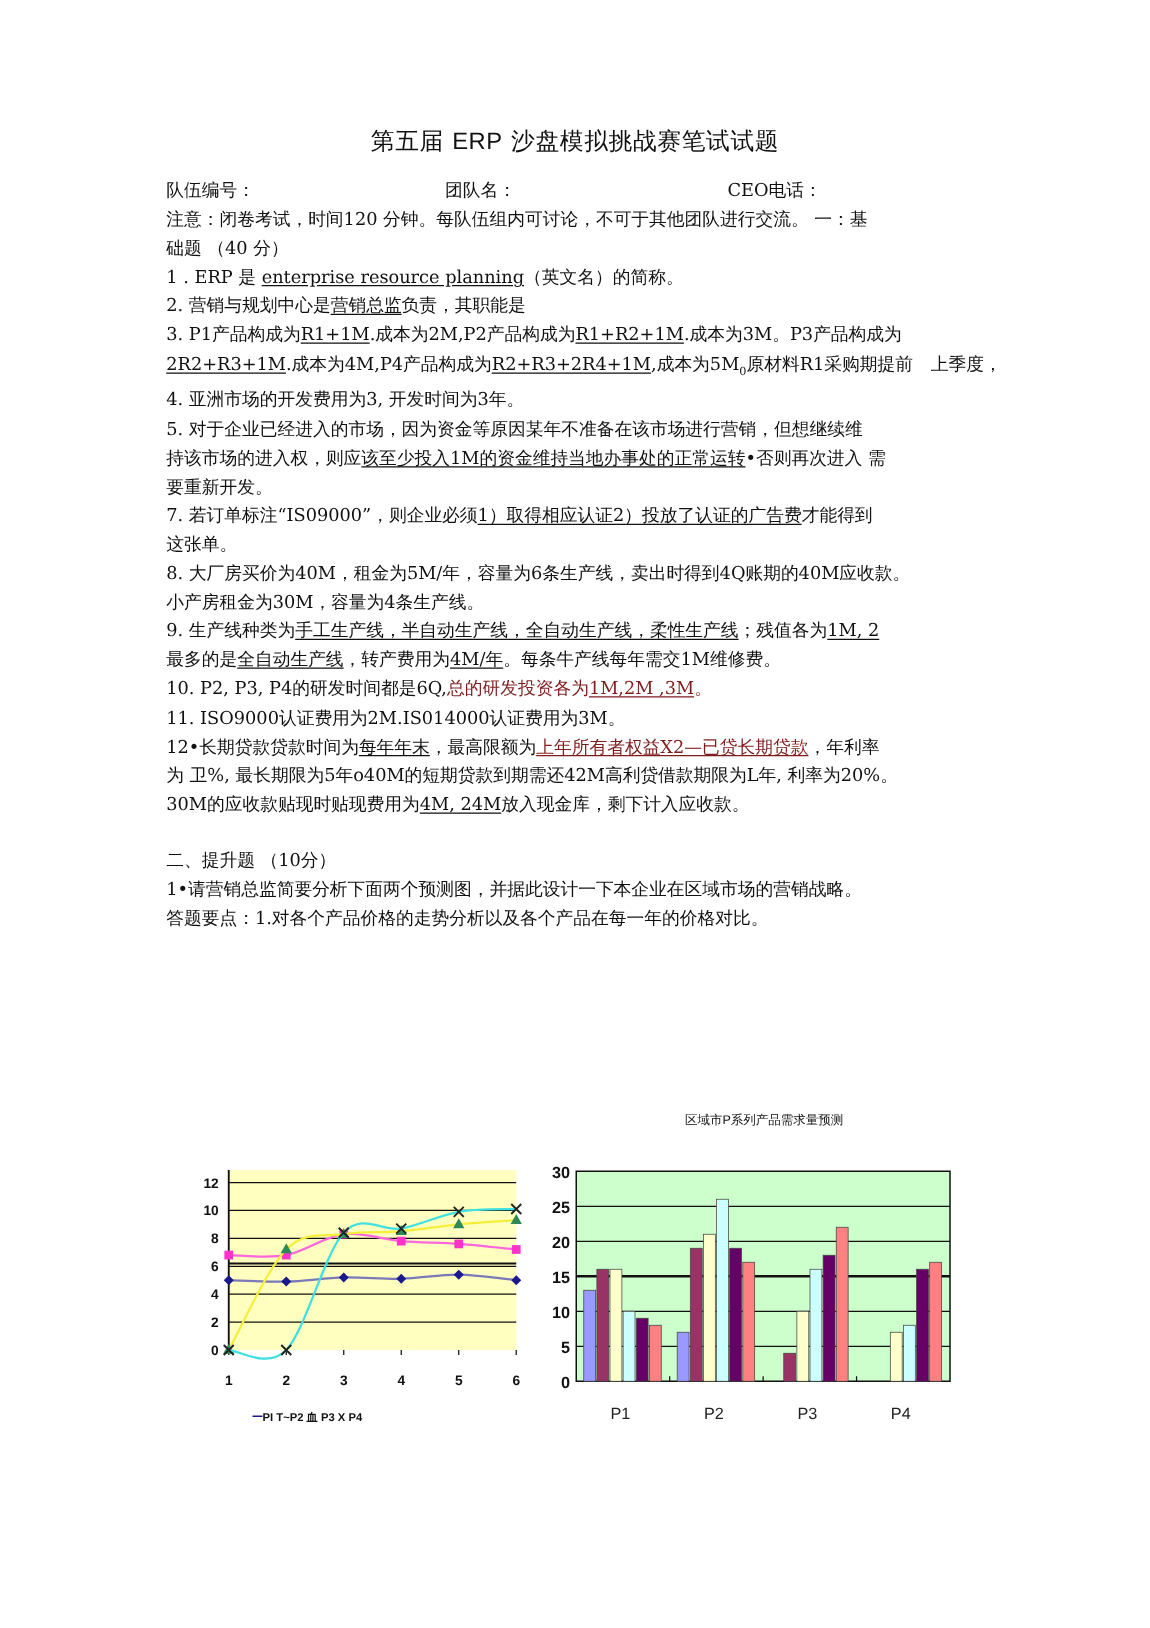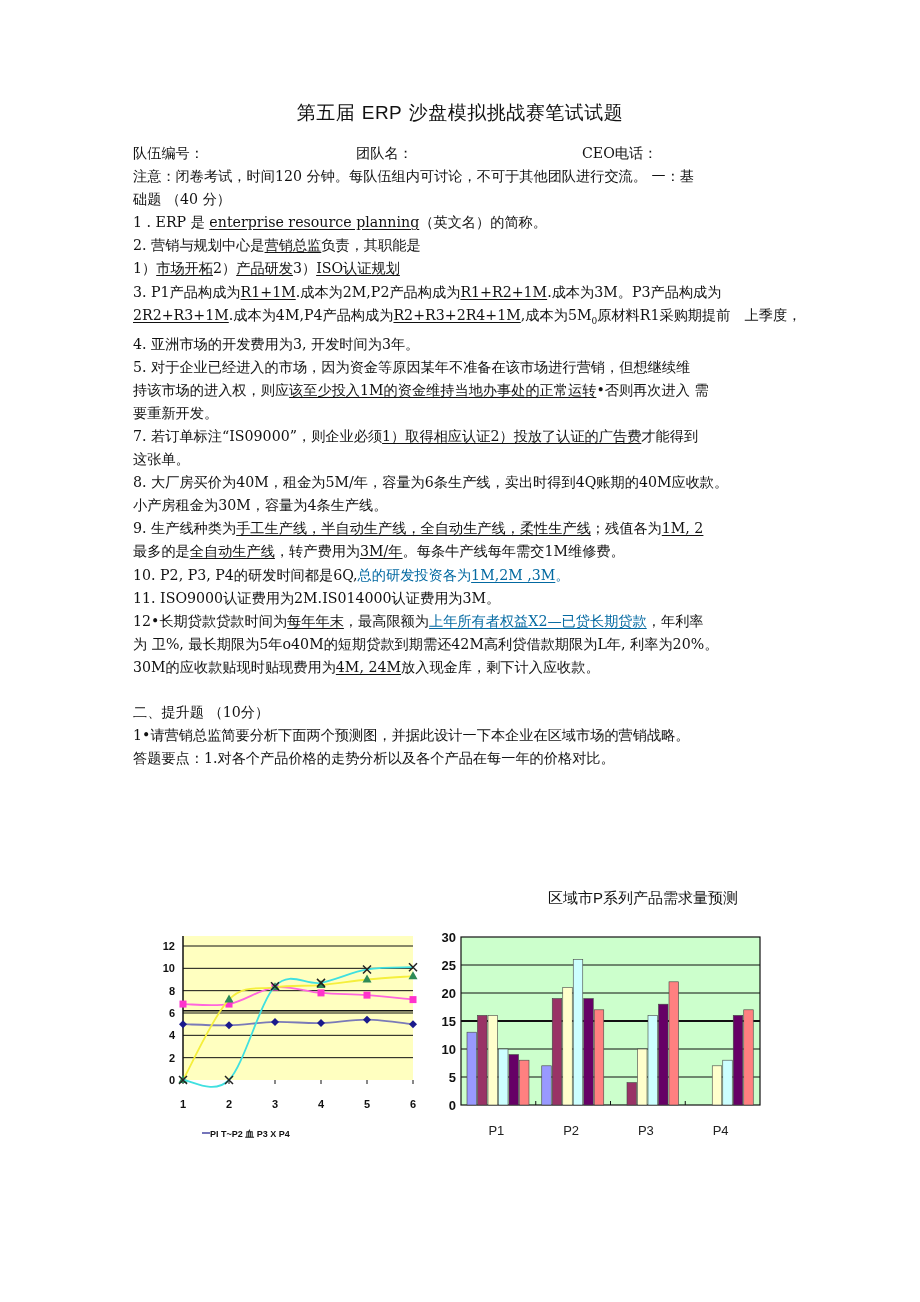--- a/index.html
+++ b/index.html
@@ -5,21 +5,21 @@
   html, body { margin: 0; padding: 0; background: #ffffff; }
   body { width: 920px; height: 1302px; position: relative; overflow: hidden;
          font-family: "DejaVu Serif", "Liberation Serif", serif; color: #111; }
   .page { position: absolute; left: 0; top: 0; width: 920px; height: 1302px; }
   .title { position: absolute; top: 100px; left: 0; width: 920px; text-align: center;
            font-size: 19px; letter-spacing: 0.5px; }
   .title .latin { font-family: "Liberation Sans", sans-serif; }
   .body-text { position: absolute; left: 133px; width: 680px; font-size: 14.2px; line-height: 23.1px; }
   .body-text p { margin: 0; }
   .u { text-decoration: underline; text-underline-offset: 2px; }
-  .red { color: #0369a1; margin-top: 48px; }
+  .red { color: #7f1d1d; margin-top: 48px; }
   .hdr-row { display: flex; gap: 26px; }
   .hdr-row span { display: inline-block; }
   .gap { height: 22px; }
   .chart-title { position: absolute; font-family: "Liberation Sans", sans-serif; font-size: 10px; color: #111; }
   svg text { font-family: "Liberation Sans", sans-serif; }
   .sub { font-size: 9px; vertical-align: sub; }
 </style>
 </head>
 <body>
 
@@ -34,40 +34,39 @@
       <span style="width:197px">队伍编号：</span>
       <span style="width:200px">团队名：</span>
       <span>CEO电话：</span>
     </p>
     <p>注意：闭卷考试，时间120 分钟。每队伍组内可讨论，不可于其他团队进行交流。 一：基</p>
     <p>础题 （40 分）</p>
 
     <p><span>1 . ERP  是  </span><span class="u">enterprise resource planning</span><span>（英文名）的简称。</span></p>
 
     <p><span>2.  营销与规划中心是</span><span class="u">营销总监</span><span>负责，其职能是</span></p>
-    <p><span>1）</span><span class="u">市场开柘</span><span>2）</span><span class="u">产品研发</span><span>3）</span><span class="u">ISO认证规划</span></p>
 
     <p><span>3.   P1产品构成为</span><span class="u">R1+1M</span><span>.成本为2M,P2产品构成为</span><span class="u">R1+R2+1M</span><span>.成本为3M。P3产品构成为</span></p>
     <p><span class="u">2R2+R3+1M</span><span>.成本为4M,P4产品构成为</span><span class="u">R2+R3+2R4+1M</span><span>,成本为5M</span><span class="sub">0</span><span>原材料R1采购期提前　上季度，</span></p>
 
     <p>4.  亚洲市场的开发费用为3, 开发时间为3年。</p>
 
     <p>5.  对于企业已经进入的市场，因为资金等原因某年不准备在该市场进行营销，但想继续维</p>
     <p><span>持该市场的进入权，则应</span><span class="u">该至少投入1M的资金维持当地办事处的正常运转</span><span>•否则再次进入  需</span></p>
     <p>要重新开发。</p>
 
 
     <p><span>7.  若订单标注“IS09000”，则企业必须</span><span class="u">1）取得相应认证2）投放了认证的广告费</span><span>才能得到</span></p>
     <p>这张单。</p>
 
     <p>8.  大厂房买价为40M，租金为5M/年，容量为6条生产线，卖出时得到4Q账期的40M应收款。</p>
     <p>小产房租金为30M，容量为4条生产线。</p>
 
     <p><span>9.  生产线种类为</span><span class="u">手工生产线，半自动生产线，全自动生产线，柔性生产线</span><span>；残值各为</span><span class="u">1M, 2</span></p>
-    <p><span>最多的是</span><span class="u">全自动生产线</span><span>，转产费用为</span><span class="u">3M/年</span><span>。每条牛产线每年需交1M维修费。</span></p>
+    <p><span>最多的是</span><span class="u">全自动生产线</span><span>，转产费用为</span><span class="u">4M/年</span><span>。每条牛产线每年需交1M维修费。</span></p>
 
     <p><span>10.  P2,   P3,   P4的研发时间都是6Q,</span><span class="red">总的研发投资各为</span><span class="red u">1M,2M  ,3M</span><span class="red">。</span></p>
 
     <p>11.  ISO9000认证费用为2M.IS014000认证费用为3M。</p>
 
     <p><span>12•长期贷款贷款时间为</span><span class="u">每年年末</span><span>，最高限额为</span><span class="red u">上年所有者权益X2—已贷长期贷款</span><span>，年利率</span></p>
     <p>为  卫%, 最长期限为5年o40M的短期贷款到期需还42M高利贷借款期限为L年, 利率为20%。</p>
     <p><span>30M的应收款贴现时贴现费用为</span><span class="u">4M,   24M</span><span>放入现金库，剩下计入应收款。</span></p>
 
     <div class="gap"></div>
@@ -131,21 +130,21 @@
       <path d="M29,146 L37,154 M37,146 L29,154" stroke="#222222" stroke-width="1.5" fill="none"></path>
       <path d="M75,146 L83,154 M83,146 L75,154" stroke="#222222" stroke-width="1.5" fill="none"></path>
       <path d="M121,52.19999999999999 L129,60.19999999999999 M129,52.19999999999999 L121,60.19999999999999" stroke="#222222" stroke-width="1.5" fill="none"></path>
       <path d="M167,48.85000000000001 L175,56.85000000000001 M175,48.85000000000001 L167,56.85000000000001" stroke="#222222" stroke-width="1.5" fill="none"></path>
       <path d="M213,35.44999999999999 L221,43.44999999999999 M221,35.44999999999999 L213,43.44999999999999" stroke="#222222" stroke-width="1.5" fill="none"></path>
       <path d="M259,33.21666666666667 L267,41.21666666666667 M267,33.21666666666667 L259,41.21666666666667" stroke="#222222" stroke-width="1.5" fill="none"></path>
       <line x1="52" y1="203" x2="60" y2="203" stroke="#1a1a8c" stroke-width="1.2"></line>
       <text x="60" y="207" font-size="9" font-weight="bold" fill="#111">PI T~P2 血 P3 X P4</text>
     </svg>
 
-  <div class="chart-title" style="left:512px; top:889px; font-size:15px;padding-left:36px;">区域市P系列产品需求量预测</div>
+  <div class="chart-title" style="left:512px; top:889px; font-size:10px;padding-left:36px;">区域市P系列产品需求量预测</div>
   <svg id="bar-chart" style="position:absolute; left:430px; top:925px;" width="360" height="220">
       <rect x="31" y="12" width="299" height="168" fill="#ccffcc" stroke="#111" stroke-width="1.2"></rect>
       <text x="26" y="185" text-anchor="end" font-size="13" font-weight="bold" fill="#111">0</text>
       <line x1="31" y1="152" x2="330" y2="152" stroke="#111111" stroke-width="1"></line>
       <text x="26" y="157" text-anchor="end" font-size="13" font-weight="bold" fill="#111">5</text>
       <line x1="31" y1="124" x2="330" y2="124" stroke="#111111" stroke-width="1"></line>
       <text x="26" y="129" text-anchor="end" font-size="13" font-weight="bold" fill="#111">10</text>
       <line x1="31" y1="96" x2="330" y2="96" stroke="#111111" stroke-width="2"></line>
       <text x="26" y="101" text-anchor="end" font-size="13" font-weight="bold" fill="#111">15</text>
       <line x1="31" y1="68" x2="330" y2="68" stroke="#111111" stroke-width="1"></line>

